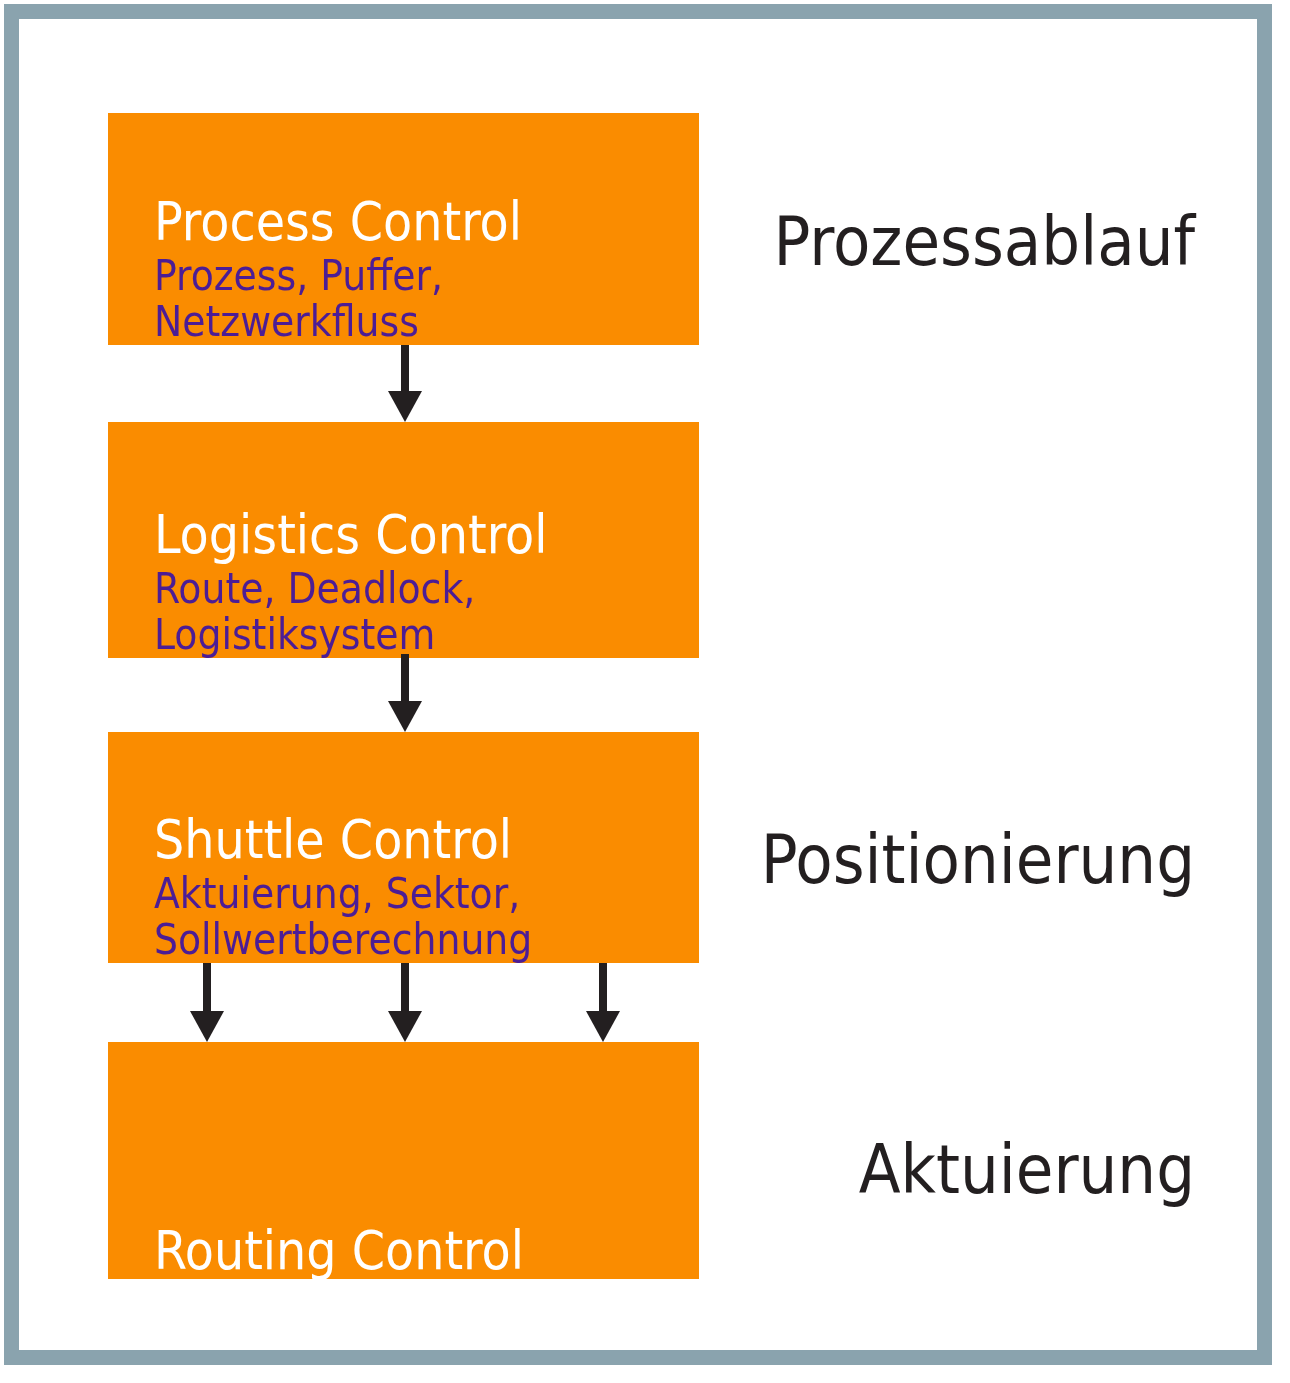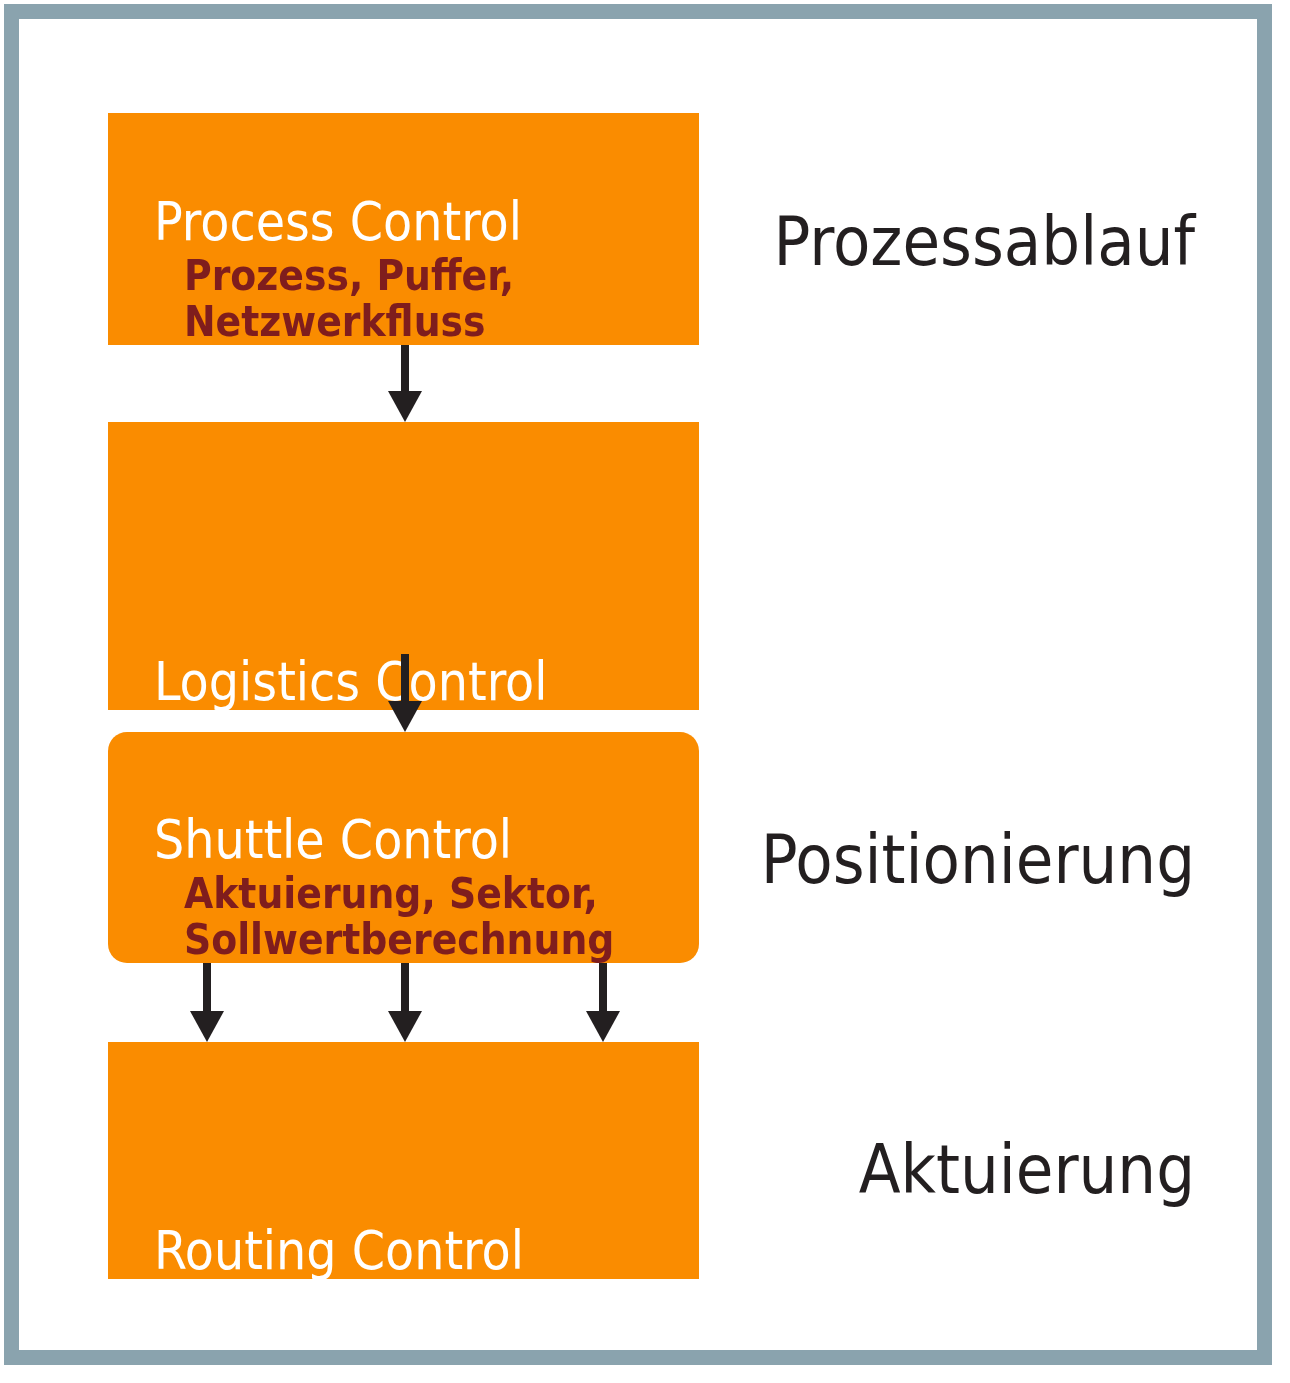--- a/index.html
+++ b/index.html
@@ -50,32 +50,31 @@
   .layer-box .box-title {
     color: #ffffff;
     font-size: 53px;
     line-height: 1.06;
     letter-spacing: 0px;
     white-space: nowrap;
     font-weight: 400;
   }
 
   .layer-box .box-sub {
-    color: #7f1d1d;
+    color: #4c1d95;
     font-size: 42px;
     line-height: 1.10;
-    font-weight: 700;
+    font-weight: 400;
     white-space: pre-line;
     margin-top: 2px;
-    margin-left: 30px;
   }
 
   #box-process  { top: 113px;  height: 232px; }
-  #box-logistics{ top: 422px;  height: 288px; }
-  #box-shuttle  { top: 732px;  height: 231px; border-radius: 19px; }
+  #box-logistics{ top: 422px;  height: 236px; }
+  #box-shuttle  { top: 732px;  height: 231px; }
   #box-segment  { top: 1042px; height: 237px; }
 
   #box-segment .box-title { padding-top: 4px; }
 
   
   .arrow {
     position: absolute;
     width: 34px;
   }
   .arrow .shaft {
@@ -141,20 +140,22 @@
 Netzwerkfluss</div>
   </div>
 
   <div class="arrow" id="arrow-proc-log">
     <div class="shaft"></div>
     <div class="head"></div>
   </div>
 
   <div class="layer-box" id="box-logistics">
     <div class="box-title">Logistics Control</div>
+    <div class="box-sub">Route, Deadlock,
+Logistiksystem</div>
   </div>
 
   <div class="arrow" id="arrow-log-shut">
     <div class="shaft"></div>
     <div class="head"></div>
   </div>
 
   <div class="layer-box" id="box-shuttle">
     <div class="box-title">Shuttle Control</div>
     <div class="box-sub">Aktuierung, Sektor,

